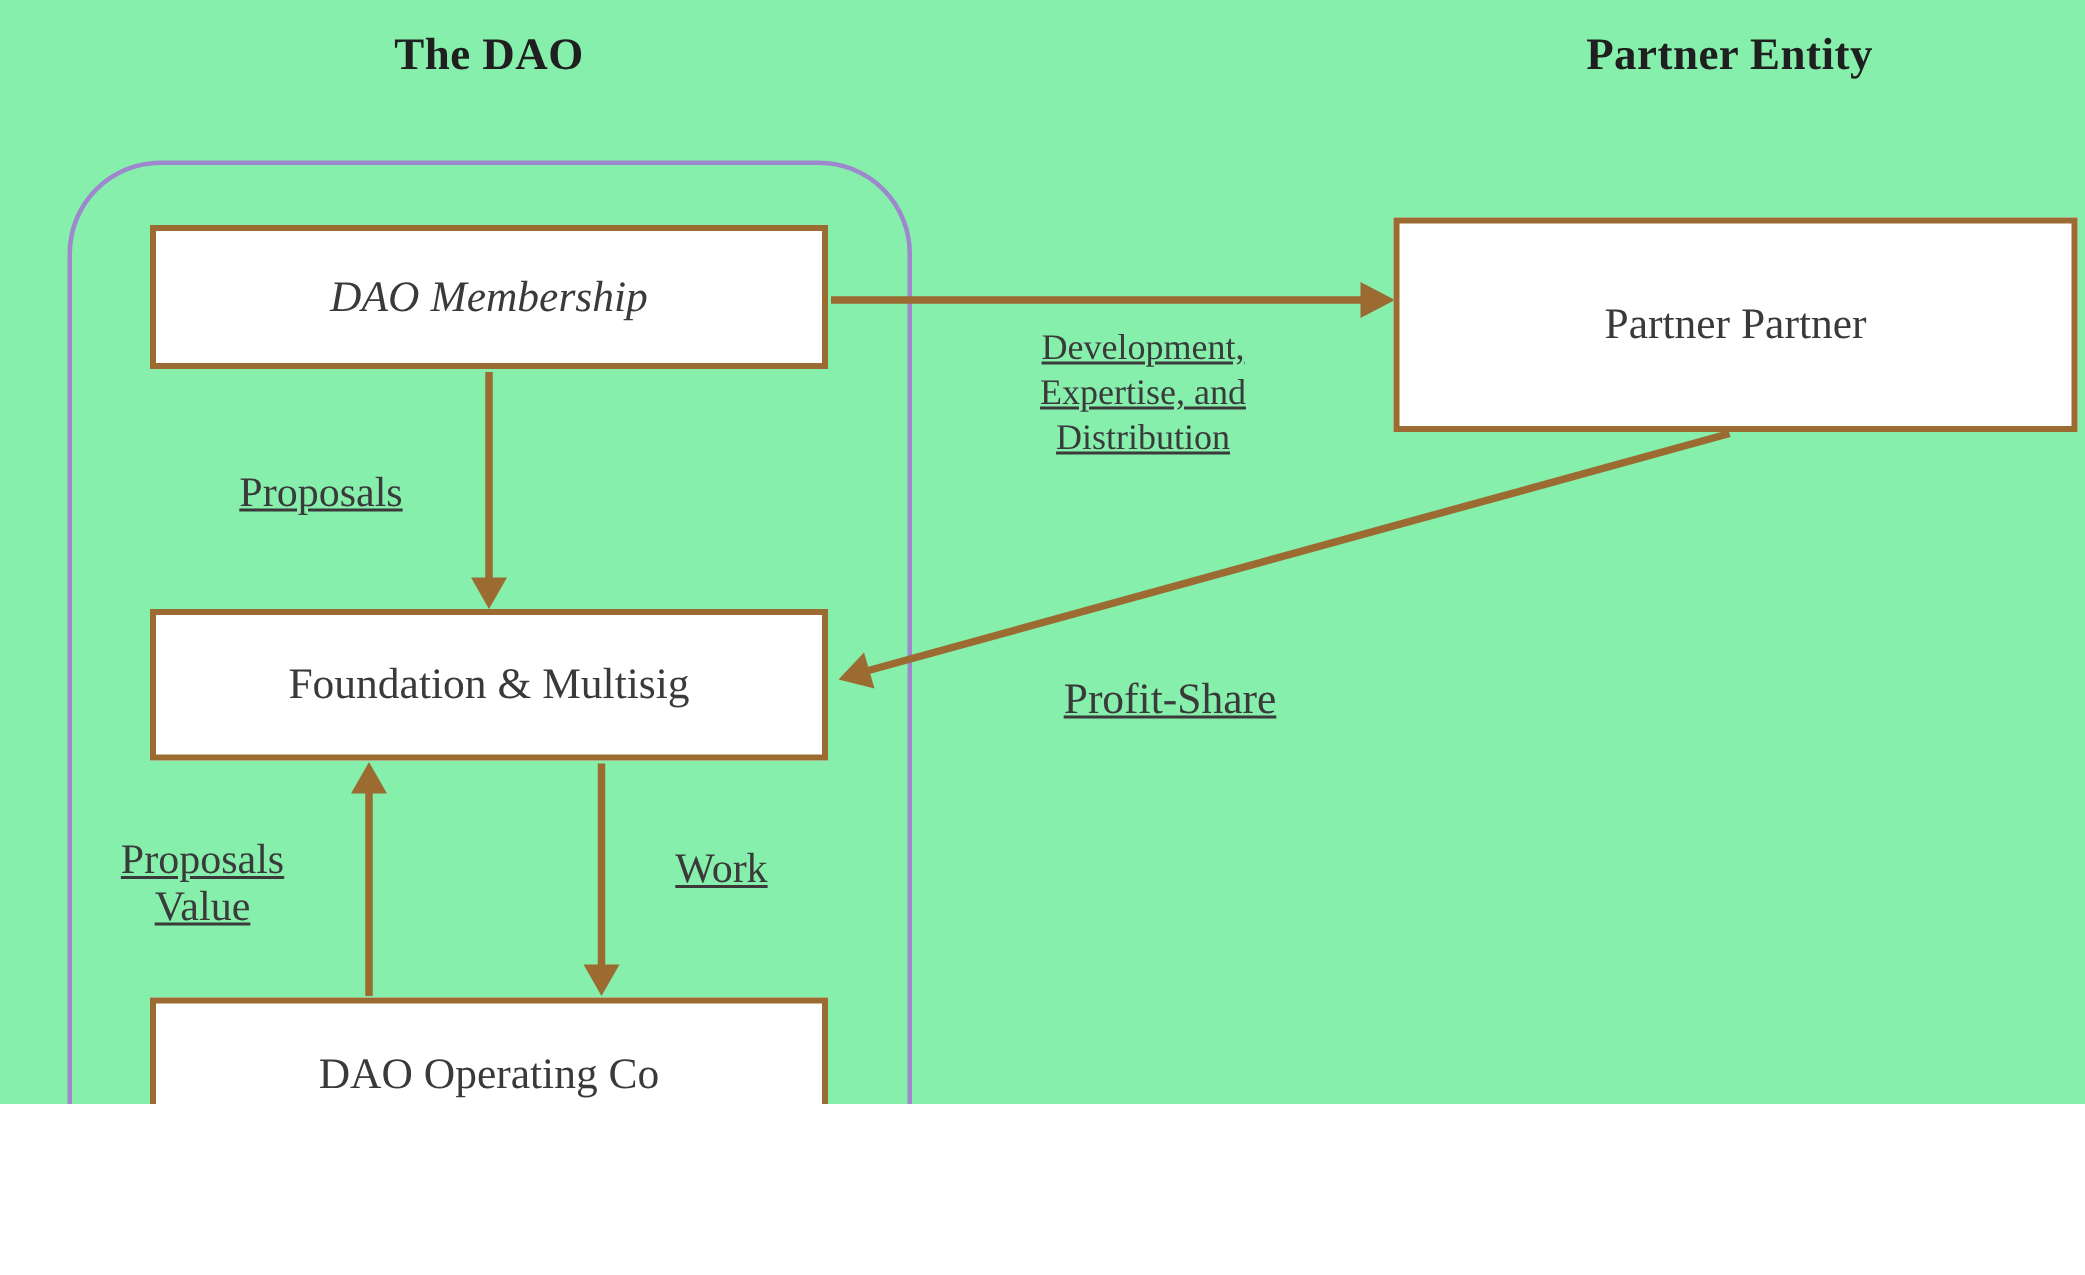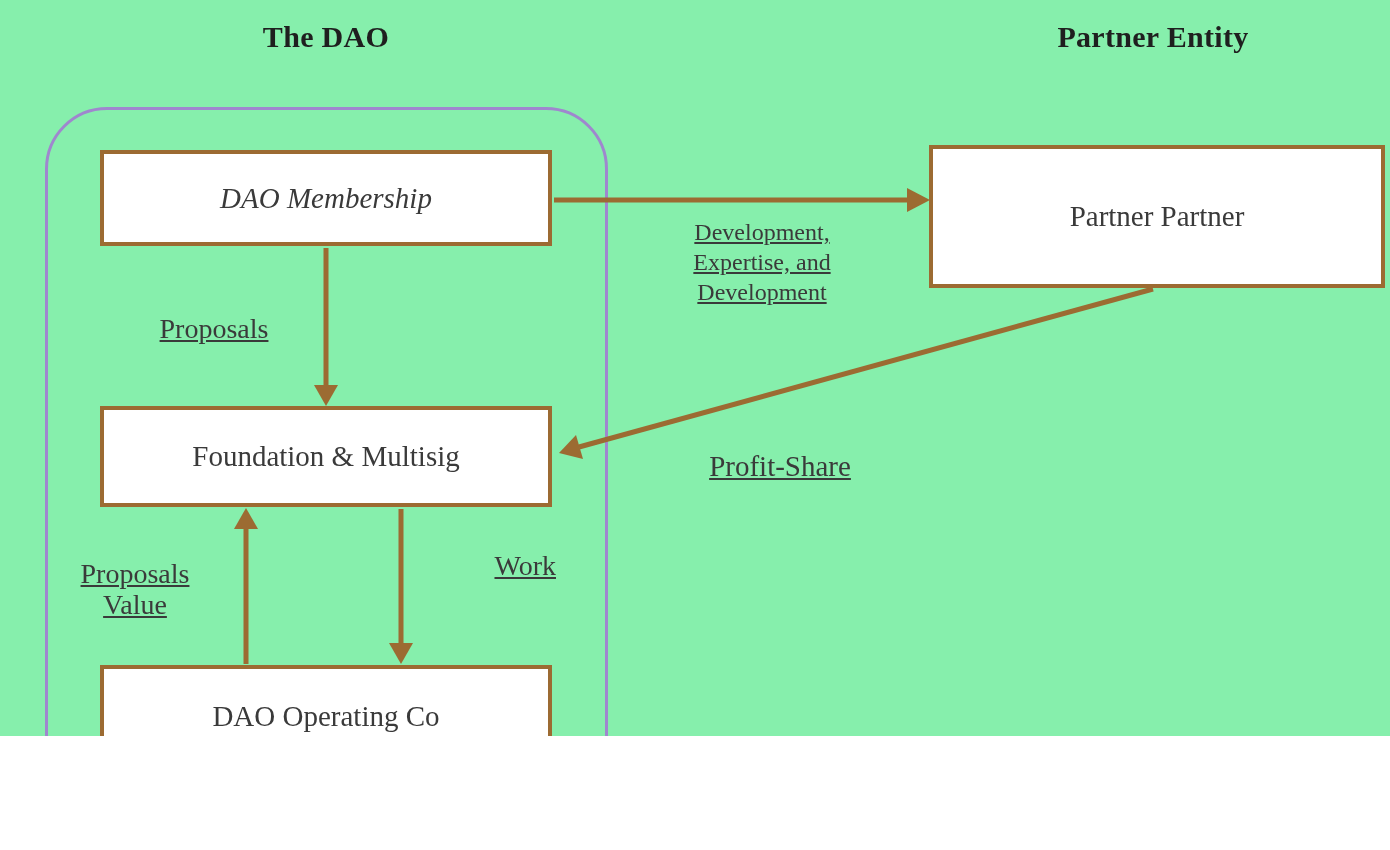--- a/index.html
+++ b/index.html
@@ -66,21 +66,21 @@
     font-size: 28px;
     color: var(--label-text);
     text-align: center;
     line-height: 32px;
     text-decoration: underline;
   }
   .label-development { left: 637px; top: 217px; width: 250px; font-size: 24px; line-height: 30px; }
   .label-proposals   { left: 114px; top: 313px; width: 200px; }
   .label-profit      { left: 670px; top: 450px; width: 220px; font-size: 29px; }
   .label-treasury    { left: 35px;  top: 558px; width: 200px; line-height: 31px; }
-  .label-work        { left: 406px; top: 550px; width: 150px; text-align: right; }
+  .label-work        { left: 406px; top: 564px; width: 150px; }
 </style>
 </head>
 <body>
 
 <div class="canvas">
 
   <div class="title title-dao">The DAO</div>
 
   <div class="title title-partner">Partner Entity</div>
 
@@ -126,21 +126,21 @@
     <span>DAO Operating Co</span>
   </div>
 
   <div class="node node-partner-company">
     <span>Partner Partner</span>
   </div>
 
   <div class="edge-label label-development">
     <div>Development,</div>
     <div>Expertise, and</div>
-    <div>Development</div>
+    <div>Distribution</div>
   </div>
 
   <div class="edge-label label-proposals">Proposals</div>
 
   <div class="edge-label label-profit">Profit-Share</div>
 
   <div class="edge-label label-treasury">
     <div>Proposals</div>
     <div>Value</div>
   </div>

